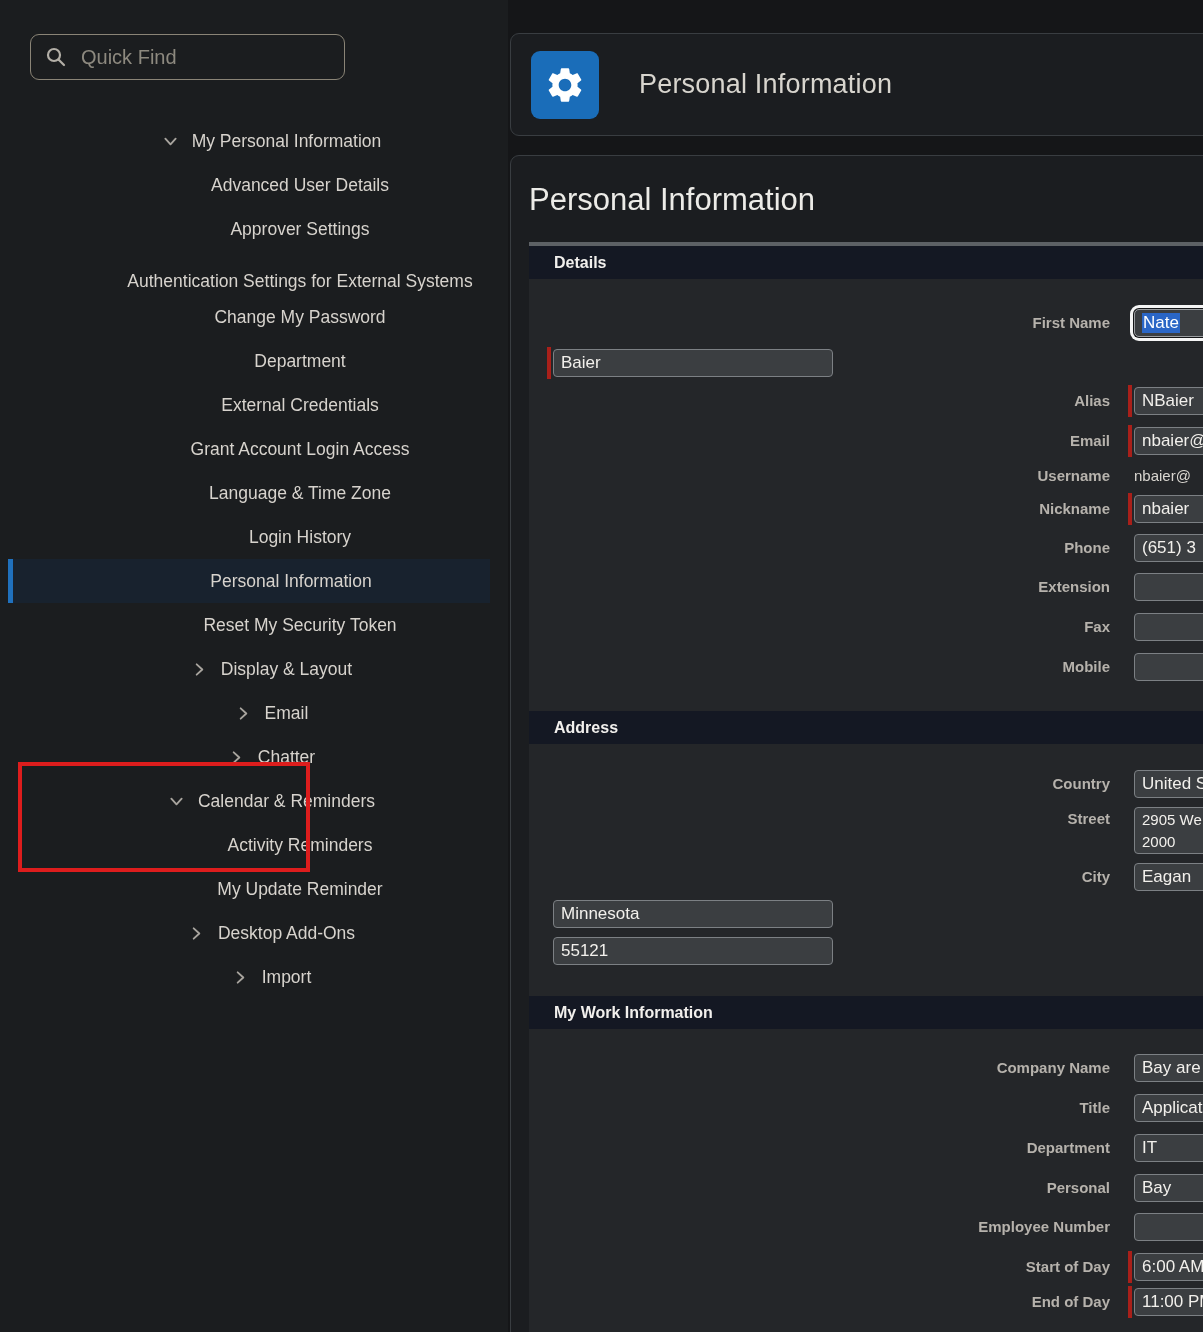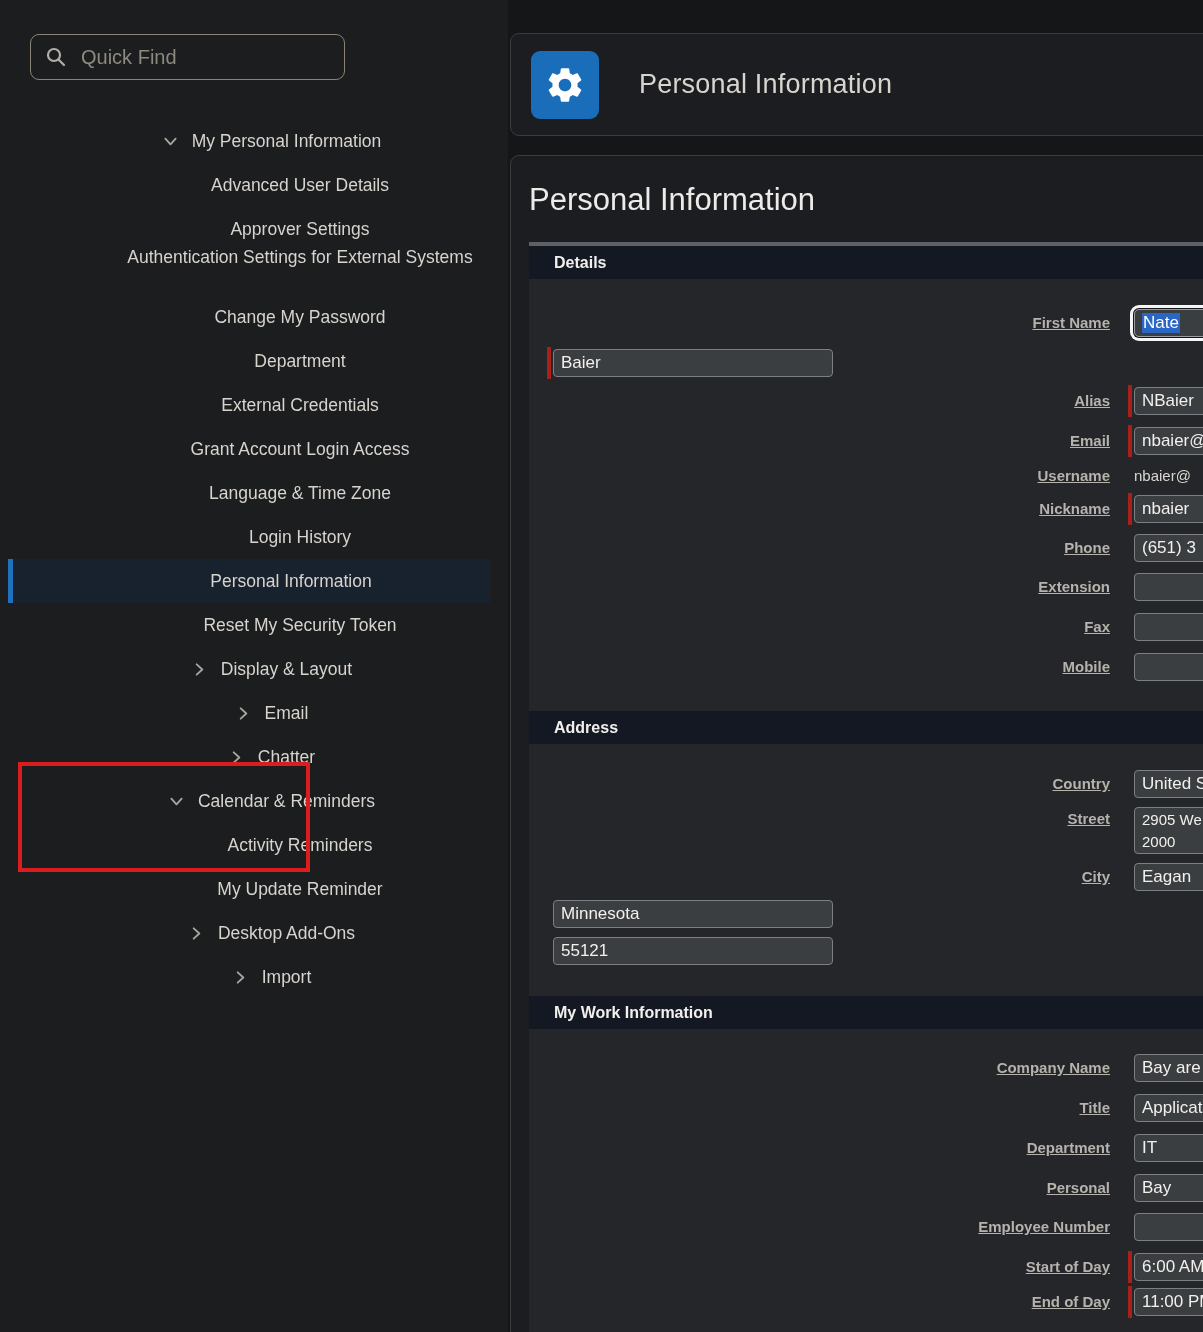--- a/index.html
+++ b/index.html
@@ -56,21 +56,21 @@
     position:absolute;left:18px;width:1360px;height:33px;box-sizing:border-box;
     background:#141823;color:#f2f0ed;font-size:16px;font-weight:bold;
     display:flex;align-items:center;padding-left:25px;
   }
   .sechead.first{border-top:4px solid #5d6165;height:37px;}
   .secbody{position:absolute;left:18px;width:1360px;background:#242629;}
   
   .frow{position:absolute;left:18px;height:28px;display:flex;align-items:center;z-index:2;}
   .flabel{
     width:581px;text-align:right;font-size:15px;font-weight:bold;color:#b6b2ac;
-    line-height:28px;flex:0 0 auto;text-decoration:underline;
+    line-height:28px;flex:0 0 auto;
   }
   .fgap{width:24px;display:flex;justify-content:flex-end;align-items:center;flex:0 0 auto;height:32px;}
   .reqbar{width:4px;height:32px;background:#a9201a;margin-right:2px;}
   .reqbar.hidden{visibility:hidden;}
   .finput{
     width:280px;height:28px;box-sizing:border-box;background:#3b3e41;
     border:1px solid #7c8084;border-radius:4px;color:#f2f0ec;
     font-size:17px;font-family:inherit;padding:0 7px;outline:none;
   }
   .finput.focused{
@@ -111,21 +111,21 @@
           </svg>
         </span>
       <span>My Personal Information</span>
     </div>
     <div class="trow child" style="top:44px">
         <span>Advanced User Details</span>
       </div>
     <div class="trow child" style="top:88px">
         <span>Approver Settings</span>
       </div>
-    <div class="trow child" style="top:116px">
+    <div class="trow child" style="top:140px">
         <span>Authentication Settings for External Systems</span>
       </div>
     <div class="trow child" style="top:176px">
         <span>Change My Password</span>
       </div>
     <div class="trow child" style="top:220px">
         <span>Department</span>
       </div>
     <div class="trow child" style="top:264px">
         <span>External Credentials</span>

